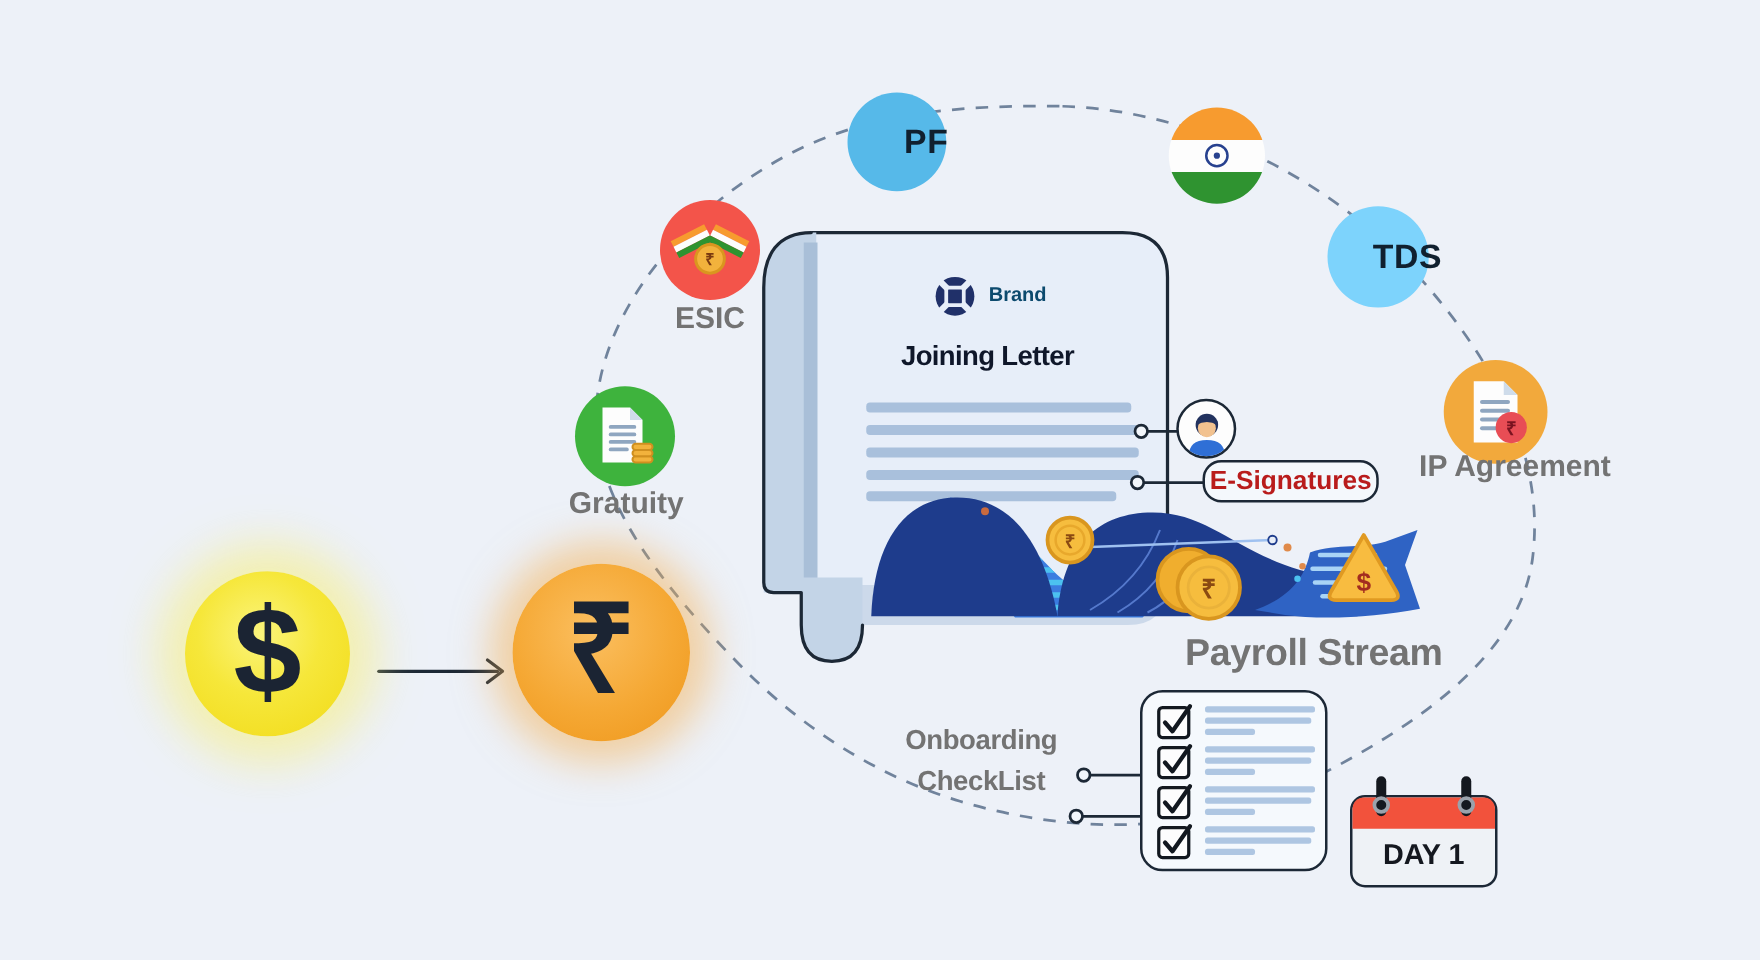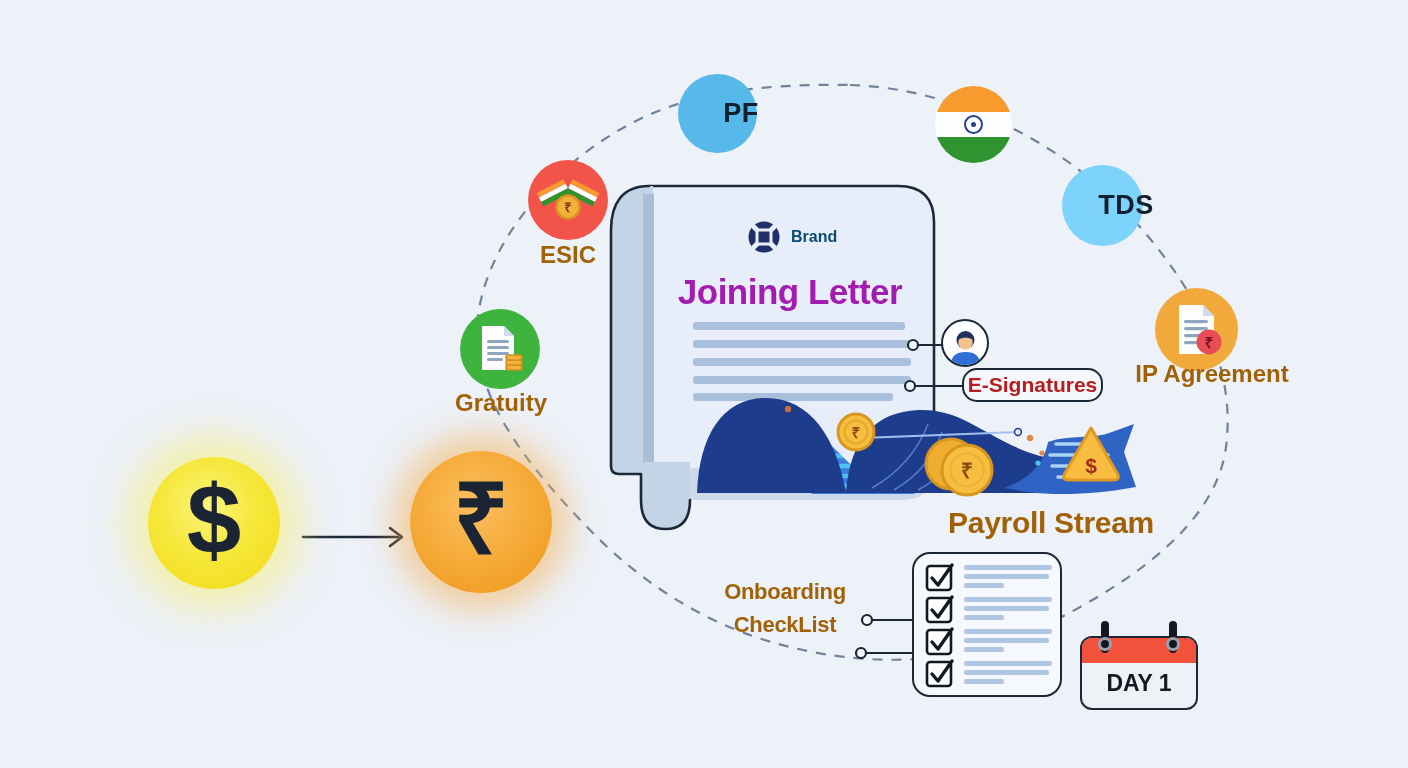--- a/index.html
+++ b/index.html
@@ -2,40 +2,40 @@
 <html><head>
 <meta charset="utf-8">
 <style>
   html,body{margin:0;padding:0;}
   body{font-family:"Liberation Sans", sans-serif; background:#dfe6f0;}
   #stage{position:relative;width:1408px;height:768px;background:#edf1f8;overflow:hidden;}
   .abs{position:absolute;}
   svg text{font-family:"Liberation Sans", sans-serif;}
   .orb{position:absolute;border-radius:50%;display:flex;align-items:center;justify-content:center;flex-direction:column;}
   .orb-label{font-weight:bold;color:#10202f;letter-spacing:.5px;margin-left:47px;}
-  .lbl{position:absolute;font-weight:bold;color:#a16207;text-align:center;}
+  .lbl{position:absolute;font-weight:bold;color:#737373;text-align:center;}
   
   .coin{position:absolute;border-radius:50%;display:flex;align-items:center;justify-content:center;}
   #dollar-coin{left:148px;top:457px;width:132px;height:132px;
     background:radial-gradient(circle at 45% 38%, #fbf47c 0%, #f6e73a 45%, #f1da16 100%);
     box-shadow:0 0 34px 22px rgba(247,238,120,.55);}
   #rupee-coin{left:410px;top:451px;width:142px;height:142px;
     background:radial-gradient(circle at 45% 38%, #fbbf60 0%, #f5a834 55%, #ee961a 100%);
     box-shadow:0 0 30px 18px rgba(246,176,80,.5);}
   .coin .sym{font-size:98px;font-weight:bold;color:#1b2433;line-height:1;transform:translateY(-3px);}
   
   #flag-circle{left:935px;top:86px;width:77px;height:77px;
     background:linear-gradient(180deg,#f79b2f 0 33.4%,#fdfdfd 33.4% 66.6%,#2f9330 66.6% 100%);}
   .chakra{width:15px;height:15px;border:2.5px solid #27418f;border-radius:50%;position:relative;background:#fdfdfd;}
   .chakra::after{content:"";position:absolute;left:50%;top:50%;width:5px;height:5px;margin:-2.5px 0 0 -2.5px;border-radius:50%;background:#27418f;}
   
   #brand-row{left:746px;top:219px;display:flex;align-items:center;gap:9px;}
   #brand-name{font-size:16px;font-weight:bold;color:#0c4a6e;}
   
-  #joining-title{left:640px;top:272px;width:300px;font-size:35px;font-weight:bold;color:#a21caf;letter-spacing:-.5px;}
+  #joining-title{left:640px;top:272px;width:300px;font-size:22px;font-weight:bold;color:#0f172a;letter-spacing:-.5px;}
   
   #esign-pill{left:962px;top:368px;width:141px;height:34px;background:#f4f8fc;border:2.5px solid #1c2836;
     border-radius:15px;display:flex;align-items:center;justify-content:center;box-sizing:border-box;}
   #esign-pill span{font-size:21px;font-weight:bold;color:#b91c1c;}
   
   #avatar{left:941px;top:319px;width:48px;height:48px;border-radius:50%;background:#fdfdfd;border:2.5px solid #1c2836;
     box-sizing:border-box;overflow:hidden;display:flex;align-items:flex-end;justify-content:center;}
   
   #payroll-label{left:942px;top:506px;width:212px;font-size:30px;letter-spacing:-.3px;text-align:right;}
   

